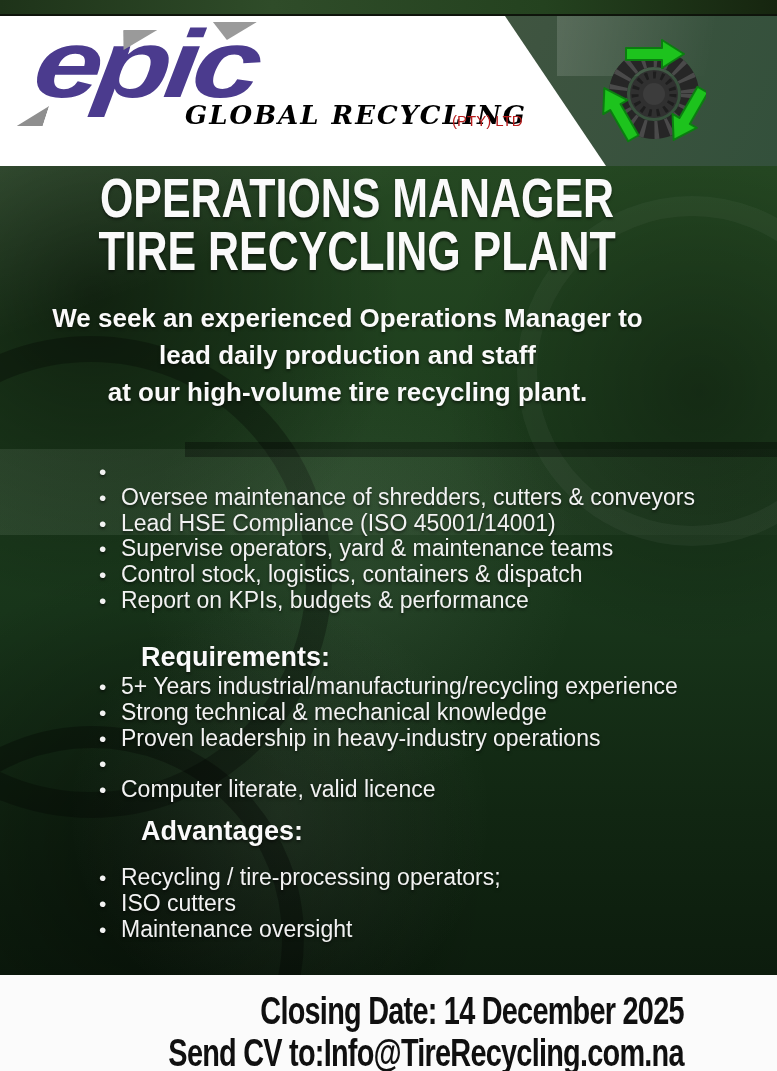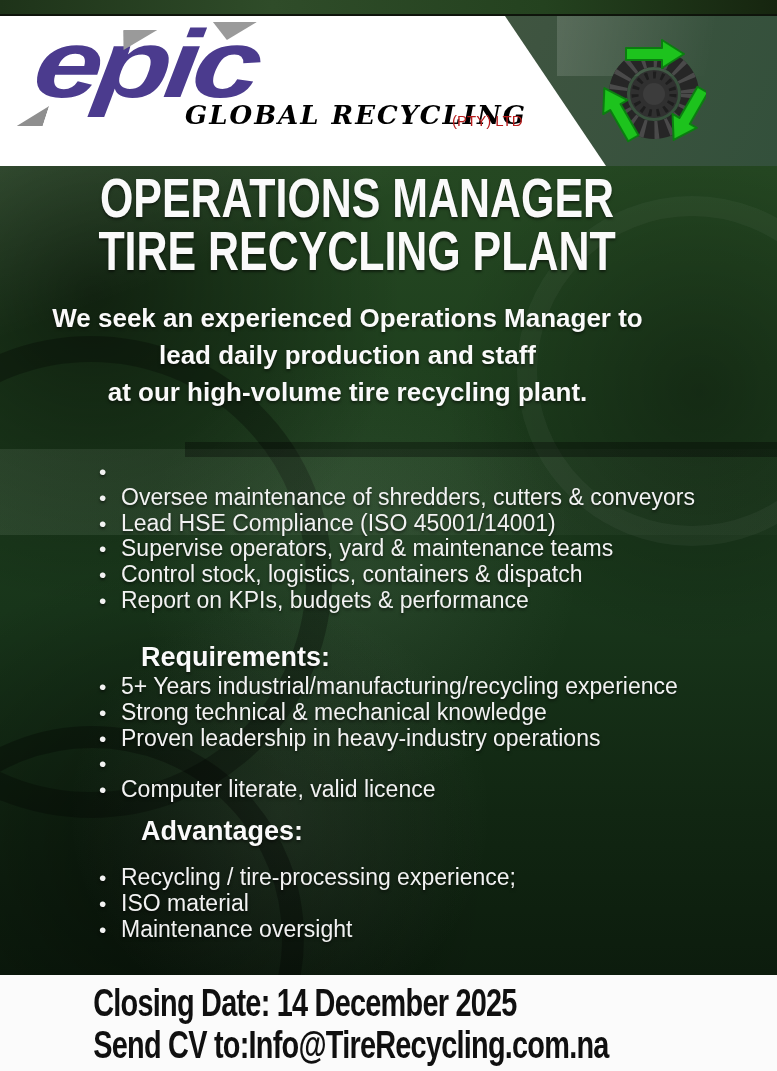--- a/index.html
+++ b/index.html
@@ -72,21 +72,21 @@
   .blist{position:absolute;left:99px;margin:0;padding:0;list-style:none;}
   .l-duties{top:293px;}
   .l-req{top:508px;}
   .l-adv{top:699px;}
   .blist li{display:flex;align-items:flex-start;font-size:23px;line-height:25.8px;
     color:#f2f2f2;text-shadow:0 2px 3px rgba(0,0,0,.5);white-space:nowrap;}
   .dot{flex:0 0 22px;width:22px;font-size:21px;}
 
   
   .footer{position:absolute;left:0;top:975px;width:777px;height:96px;background:#fbfbfb;
-    text-align:left;padding-top:7px;box-sizing:border-box;}
+    text-align:right;padding-top:15px;box-sizing:border-box;}
   .f-line{font-size:38px;line-height:42px;font-weight:bold;color:#101010;
     letter-spacing:-1px;transform:scaleX(.76);transform-origin:center;white-space:nowrap;}
 </style>
 </head>
 <body>
 
 <div class="page">
 
   <div class="top-strip"></div>
 
@@ -182,25 +182,25 @@
       <li>
           <span class="dot">•</span>
           <span>Computer literate, valid licence</span>
         </li>
     </ul>
 
     <div class="sec-h h-adv wtext">Advantages:</div>
     <ul class="blist l-adv">
       <li>
           <span class="dot">•</span>
-          <span>Recycling / tire-processing experience;</span>
-        </li>
-      <li>
-          <span class="dot">•</span>
-          <span>ISO material</span>
+          <span>Recycling / tire-processing operators;</span>
+        </li>
+      <li>
+          <span class="dot">•</span>
+          <span>ISO cutters</span>
         </li>
       <li>
           <span class="dot">•</span>
           <span>Maintenance oversight</span>
         </li>
     </ul>
   </div>
 
   <div class="footer">
     <div class="f-line">Closing Date: 14 December 2025</div>

